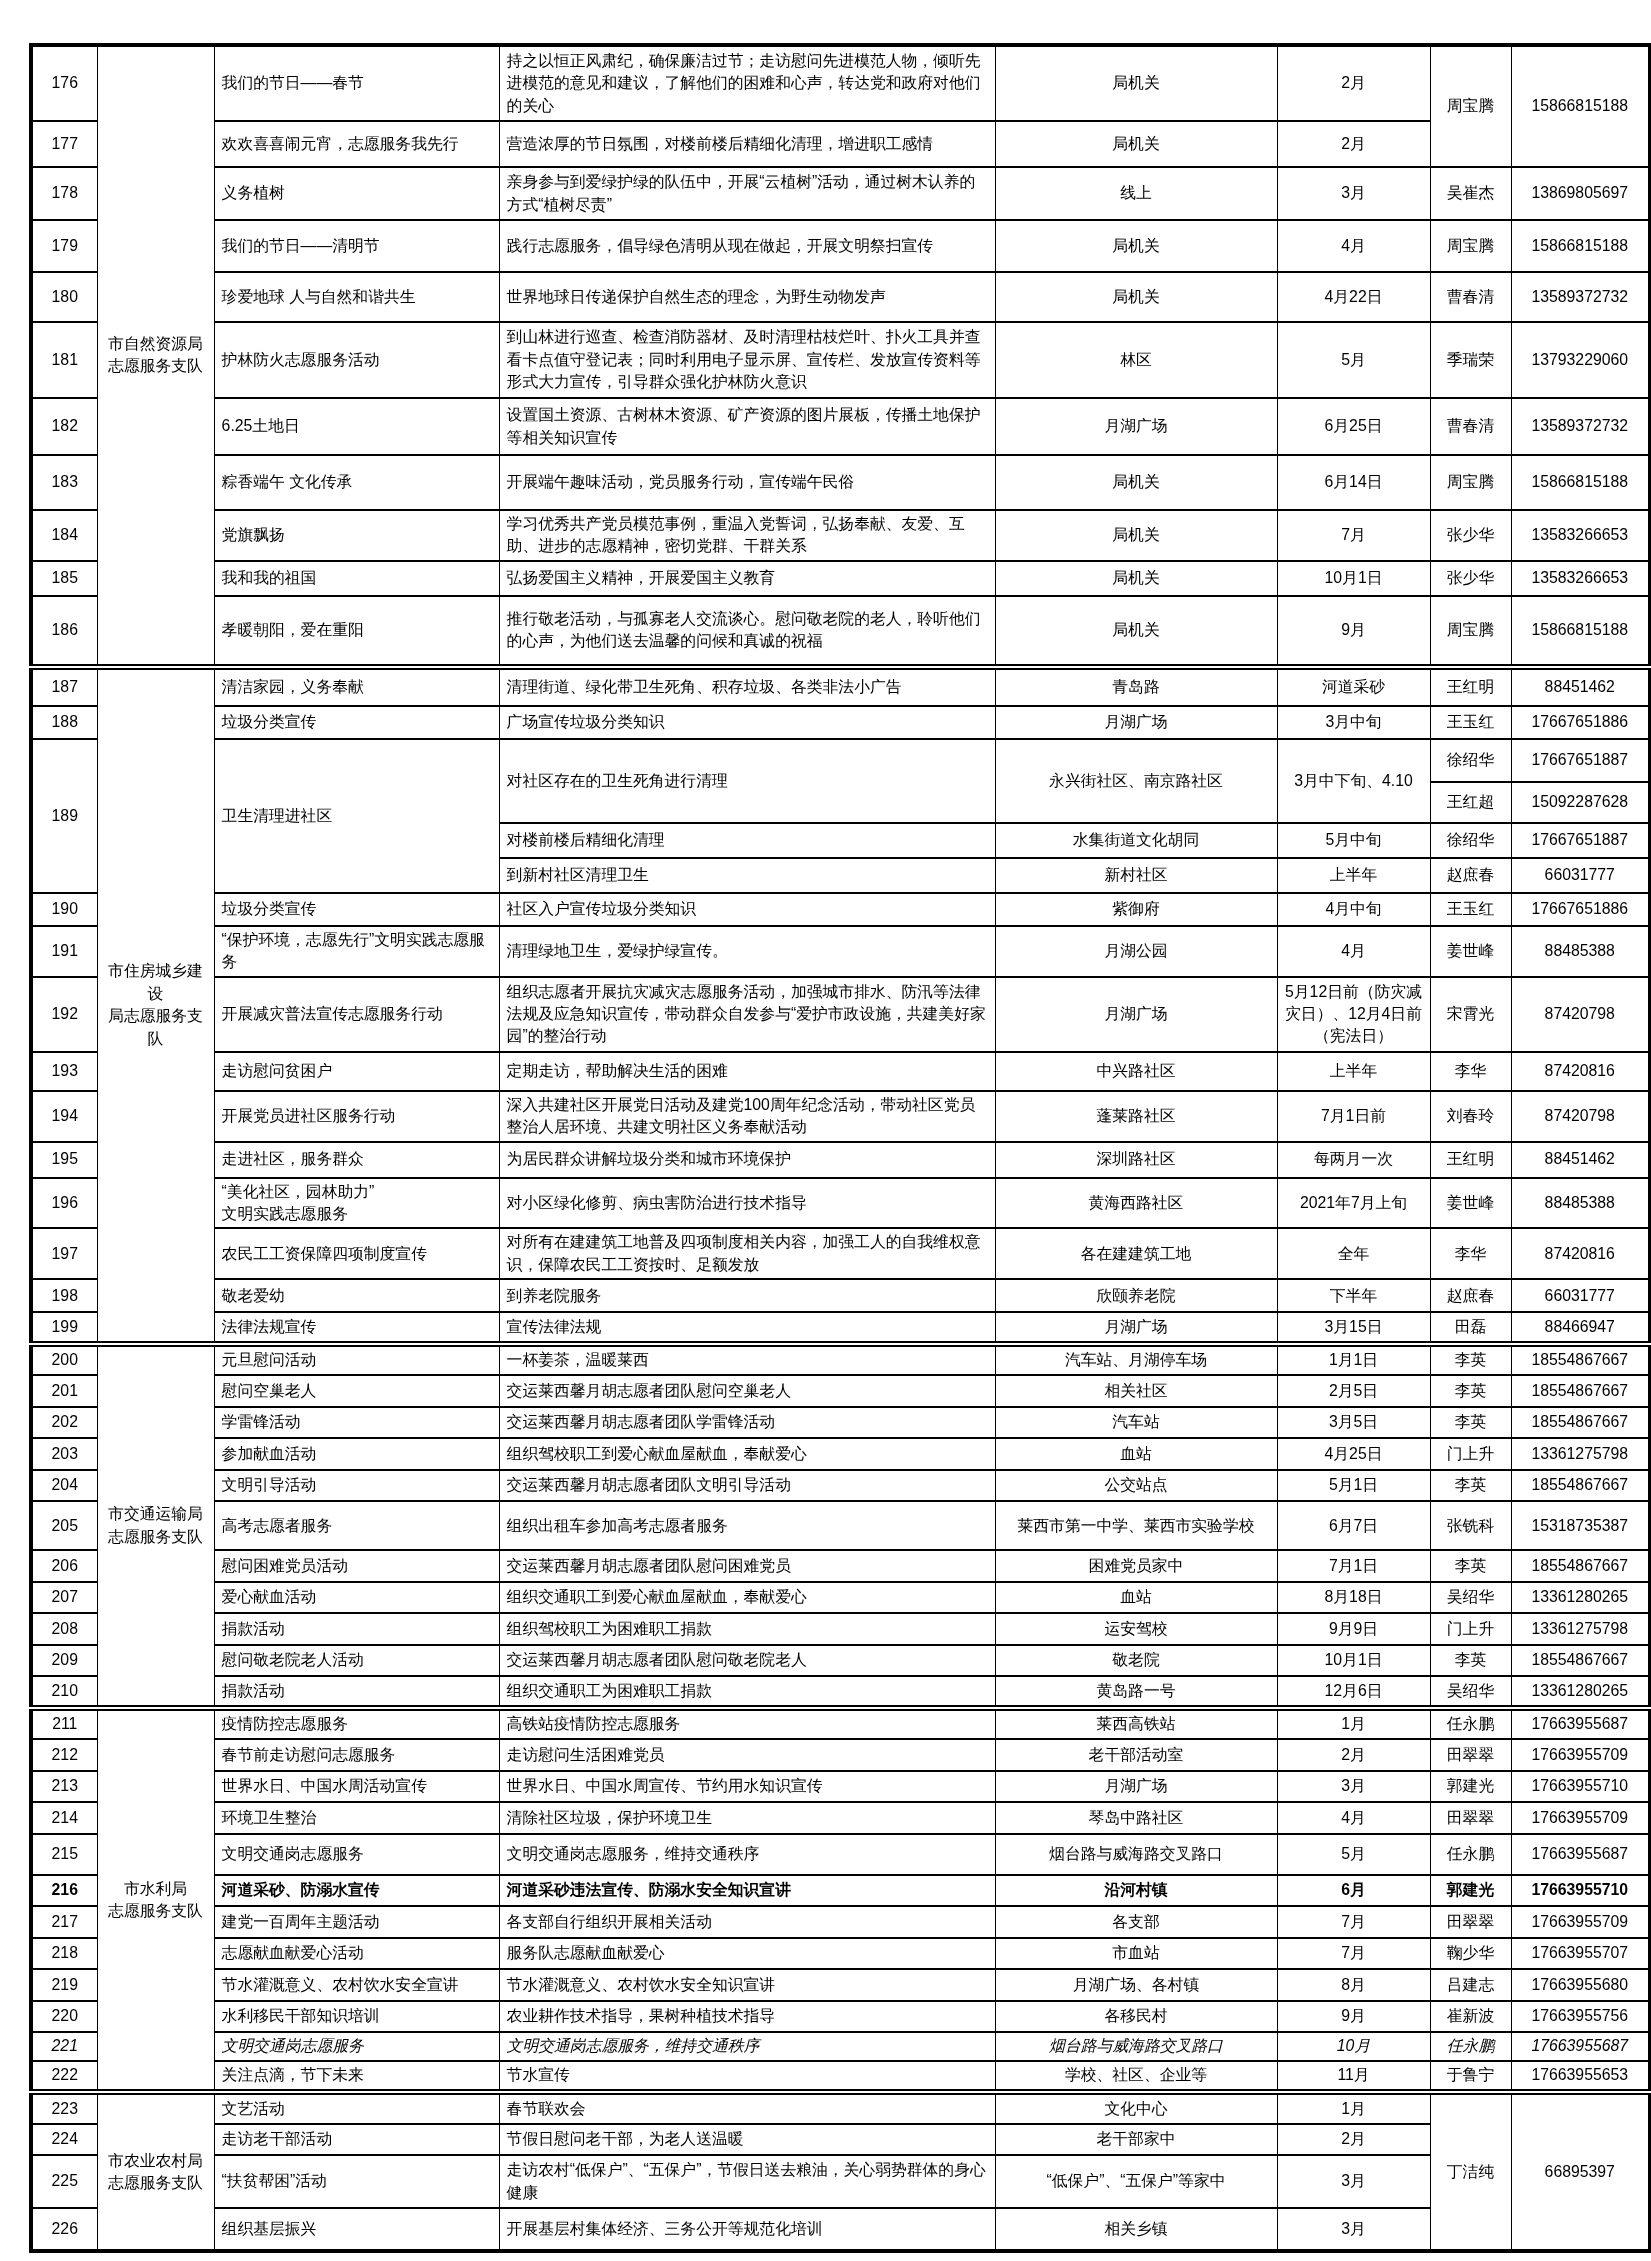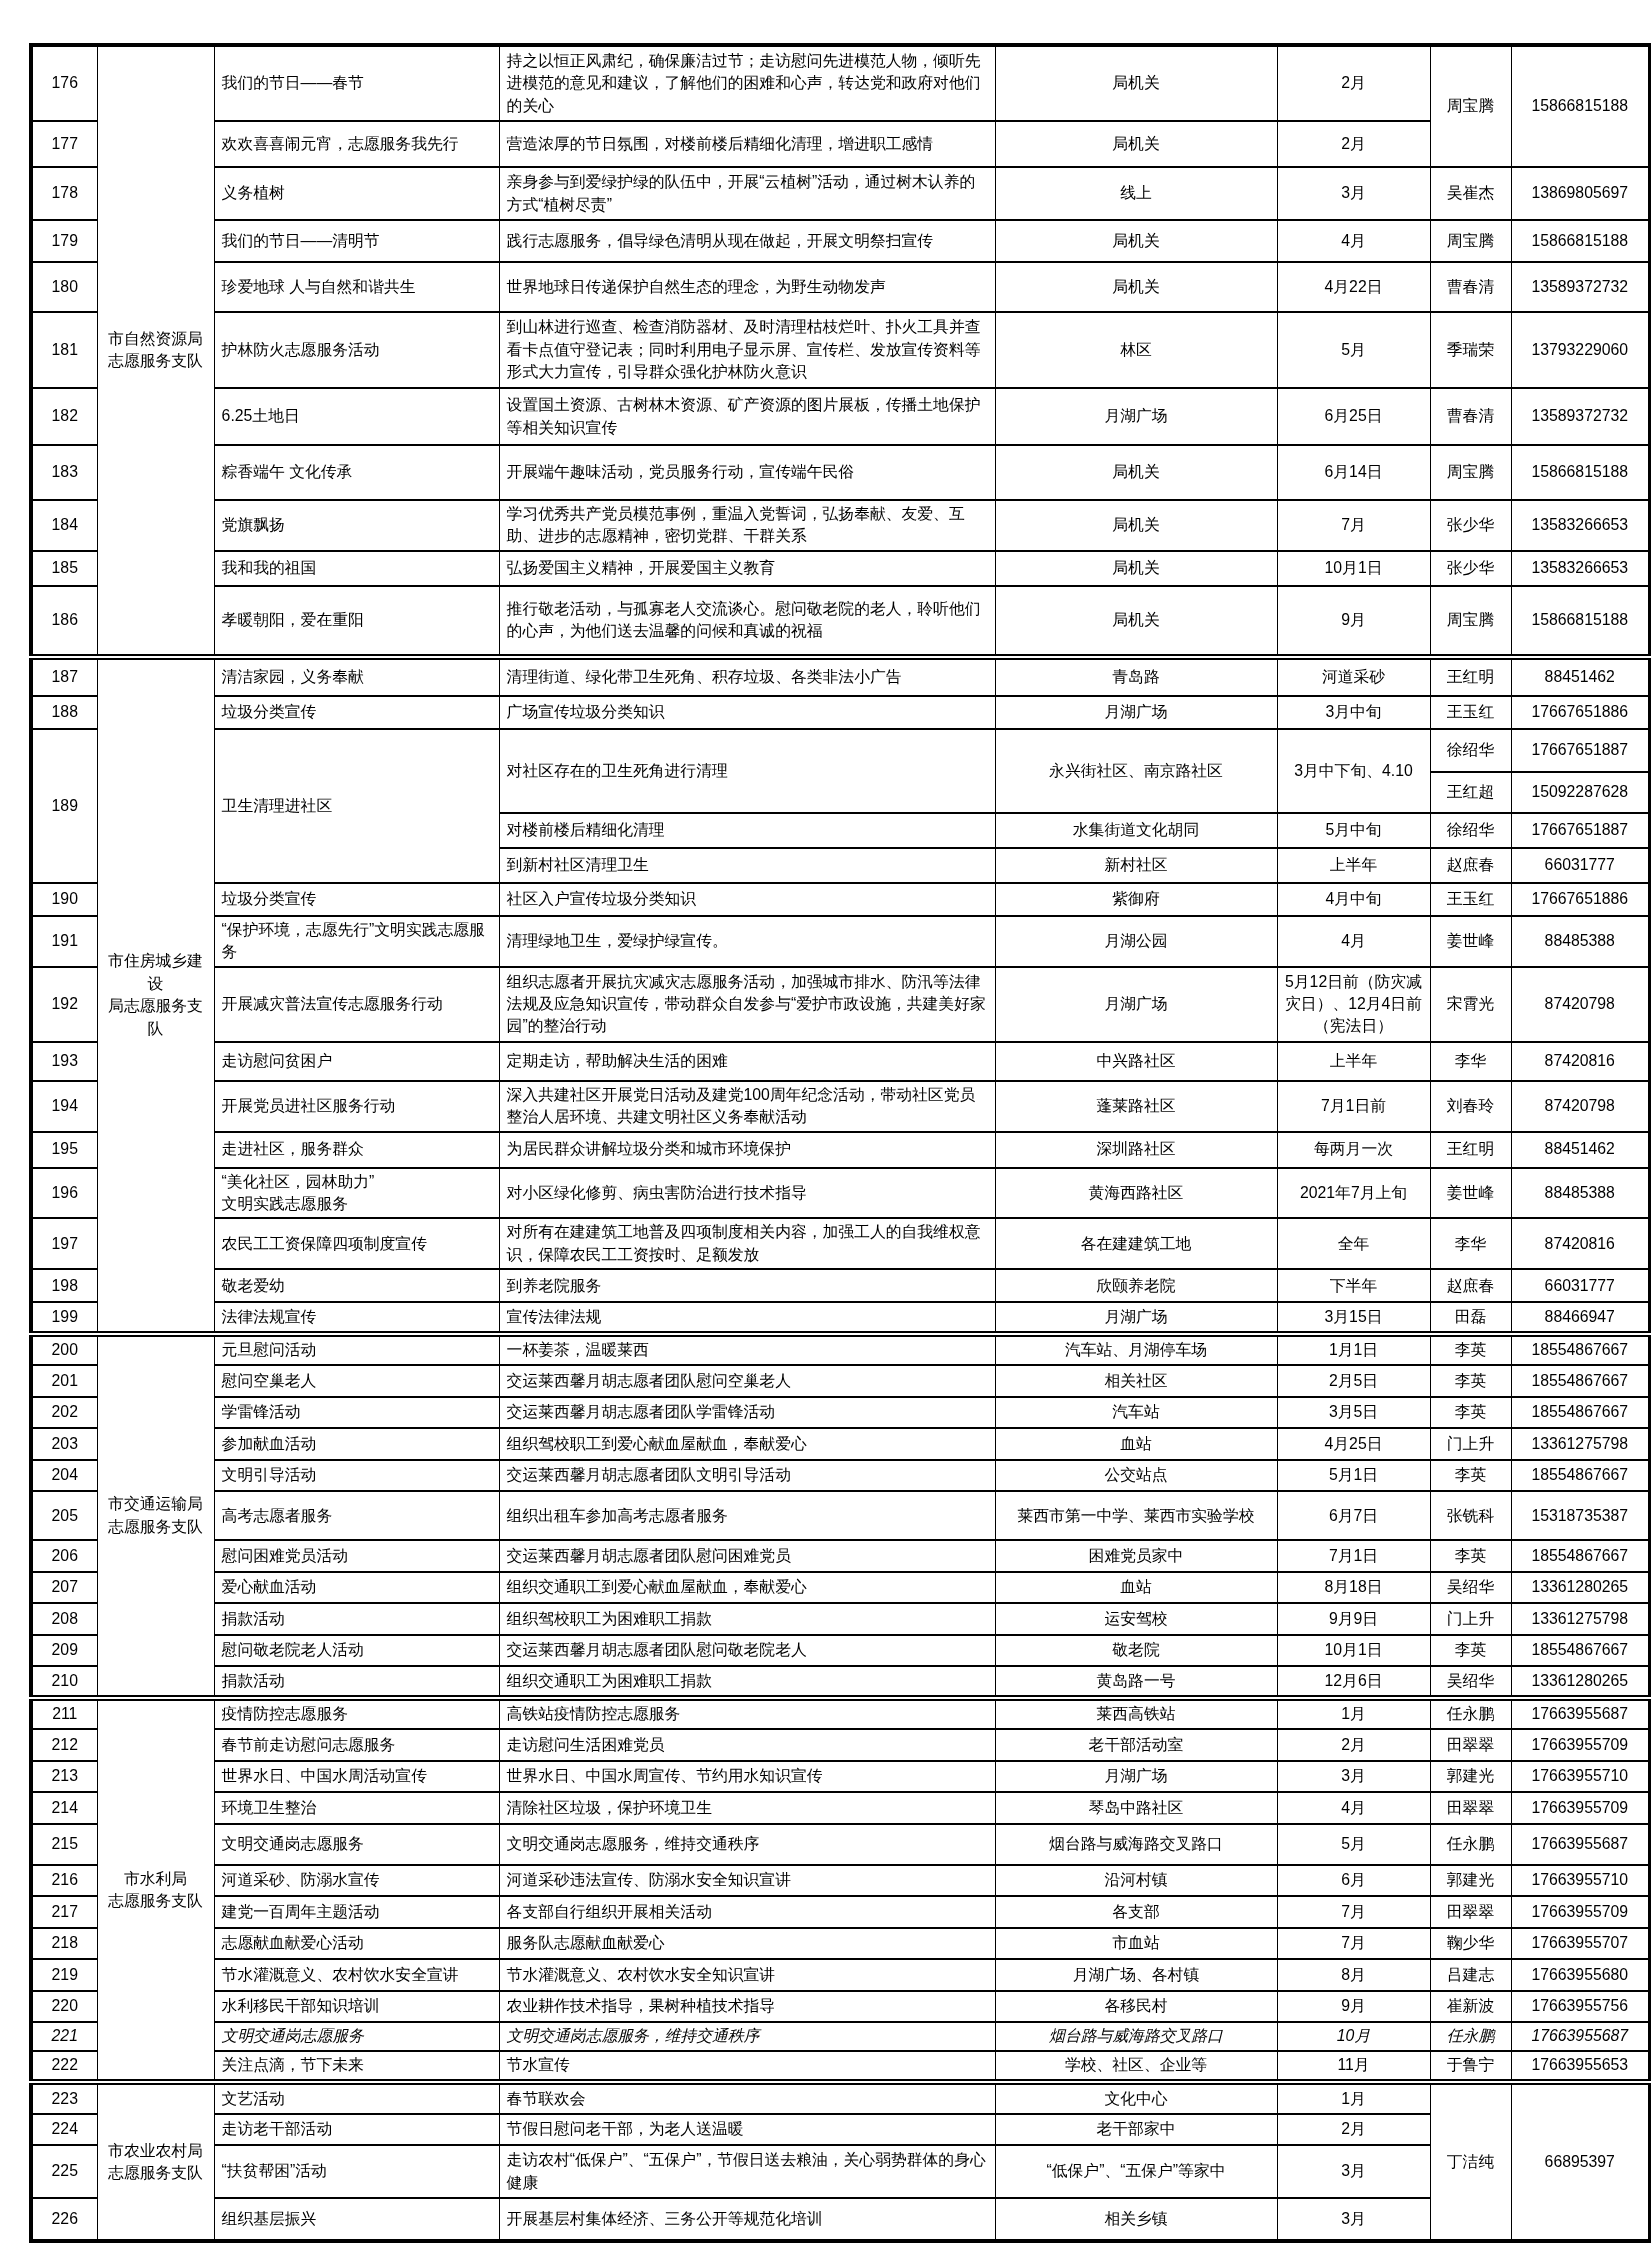--- a/index.html
+++ b/index.html
@@ -62,21 +62,21 @@
         </tr>
         <tr style="height: 53px;">
           <td class="c">178</td>
           <td class="l name">义务植树</td>
           <td class="l">亲身参与到爱绿护绿的队伍中，开展“云植树”活动，通过树木认养的方式“植树尽责”</td>
           <td class="c">线上</td>
           <td class="c">3月</td>
           <td class="c">吴崔杰</td>
           <td class="c">13869805697</td>
         </tr>
-        <tr style="height: 42px;">
+        <tr style="height: 52px;">
           <td class="c">179</td>
           <td class="l name">我们的节日——清明节</td>
           <td class="l">践行志愿服务，倡导绿色清明从现在做起，开展文明祭扫宣传</td>
           <td class="c">局机关</td>
           <td class="c">4月</td>
           <td class="c">周宝腾</td>
           <td class="c">15866815188</td>
         </tr>
         <tr style="height: 50px;">
           <td class="c">180</td>
@@ -420,21 +420,21 @@
         </tr>
         <tr style="height: 41px;">
           <td class="c">215</td>
           <td class="l name">文明交通岗志愿服务</td>
           <td class="l">文明交通岗志愿服务，维持交通秩序</td>
           <td class="c">烟台路与威海路交叉路口</td>
           <td class="c">5月</td>
           <td class="c">任永鹏</td>
           <td class="c">17663955687</td>
         </tr>
-        <tr style="height: 31.5px;">
+        <tr style="height: 31.5px; font-weight: bold;">
           <td class="c">216</td>
           <td class="l name">河道采砂、防溺水宣传</td>
           <td class="l">河道采砂违法宣传、防溺水安全知识宣讲</td>
           <td class="c">沿河村镇</td>
           <td class="c">6月</td>
           <td class="c">郭建光</td>
           <td class="c">17663955710</td>
         </tr>
         <tr style="height: 31.5px;">
           <td class="c">217</td>

